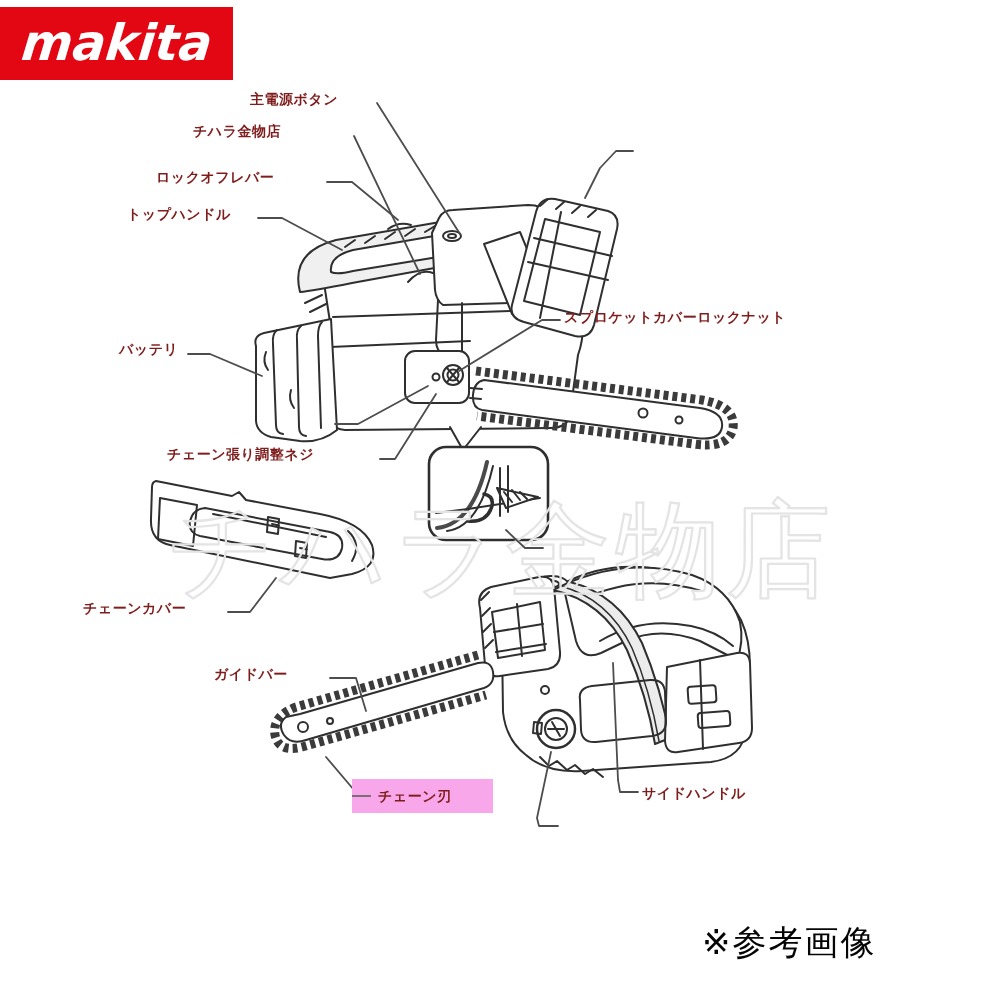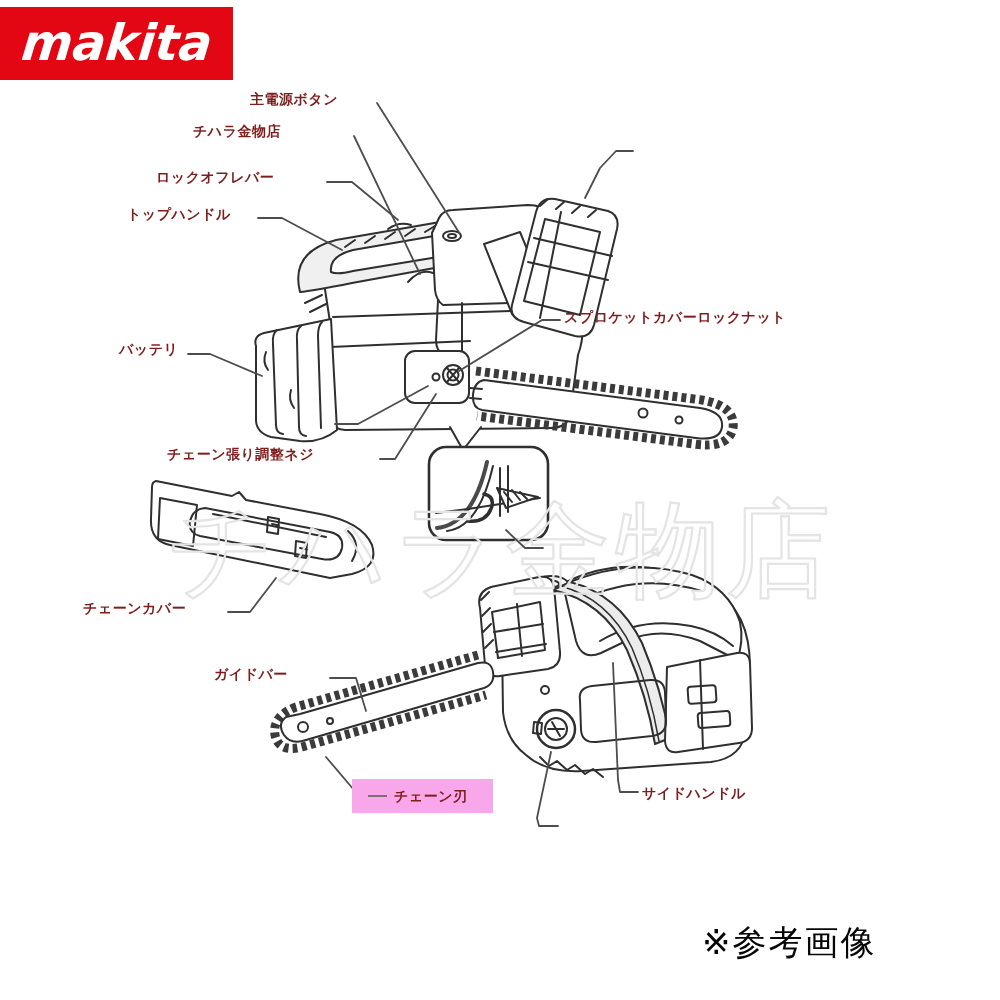--- a/index.html
+++ b/index.html
@@ -17,21 +17,21 @@
   .logo span{
     color:#ffffff;font-size:49px;font-weight:800;font-style:italic;
     letter-spacing:0px;transform:skewX(-6deg) scaleY(1.02);line-height:1;
   }
   .lbl{
     position:absolute;z-index:4;font-size:14px;line-height:1.05;color:#7f1d1d;
     white-space:nowrap;font-weight:700;letter-spacing:0.5px;
   }
   .lbl.hl{
     background:#f8a8ea;left:352px;top:779px;width:141px;height:34px;
-    display:flex;align-items:center;padding-left:16px;box-sizing:border-box;
+    display:flex;align-items:center;padding-left:0;box-sizing:border-box;
   }
   .leader-dash{
     display:inline-block;width:19px;height:2px;background:#7c6f7a;margin-right:7px;flex:0 0 auto;
   }
   .note{
     position:absolute;left:702px;top:920px;z-index:4;font-size:34px;color:#050505;
     letter-spacing:2px;white-space:nowrap;
   }
 </style>
 </head>

